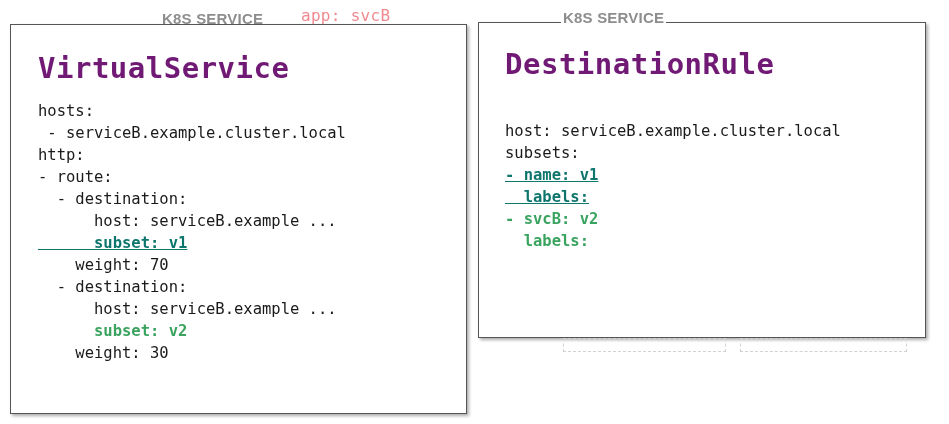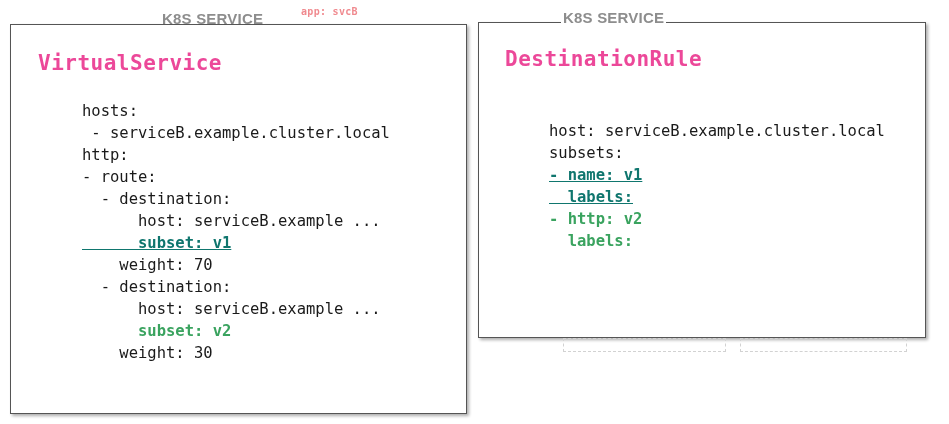--- a/index.html
+++ b/index.html
@@ -36,48 +36,47 @@
     white-space: nowrap;
     background: #ffffff;
     padding: 0 2px;
     line-height: 10px;
   }
 
   
   .pod-label {
     position: absolute;
     font-family: "DejaVu Sans Mono", monospace;
-    font-size: 10px;
-    font-weight: 700;
+    font-size: 16px;
+    font-weight: 400;
     color: #f08a8f;
     white-space: nowrap;
     letter-spacing: 0.3px;
     text-align: center;
   }
 
   
   .card-title {
     position: absolute;
     font-family: "DejaVu Sans Mono", monospace;
     font-weight: 700;
-    font-size: 21px;
-    color: #ec4899;
+    font-size: 29px;
+    color: #701a75;
     letter-spacing: 0.5px;
     white-space: nowrap;
   }
 
   
   .yaml {
     position: absolute;
     font-family: "DejaVu Sans Mono", monospace;
     font-size: 15.5px;
     line-height: 22px;
     color: #1a1a1a;
     white-space: pre;
-    margin-left: 44px;
   }
   .yaml .ln { display: block; white-space: pre; }
   .yaml .v1 { color: #0f766e; font-weight: 700; text-decoration: underline; }
   .yaml .v2 { color: #3aa35f; font-weight: 700; }
 
   
   .ghost-box {
     position: absolute;
     border: 1px dashed #d2d2d2;
     background: transparent;
@@ -98,17 +97,17 @@
 
 <div class="yaml" style="left:38px; top:100px; width:410px;"><span class="ln">hosts:</span><span class="ln"> - serviceB.example.cluster.local</span><span class="ln">http:</span><span class="ln">- route:</span><span class="ln">  - destination:</span><span class="ln">      host: serviceB.example ...</span><span class="ln v1">      subset: v1</span><span class="ln">    weight: 70</span><span class="ln">  - destination:</span><span class="ln">      host: serviceB.example ...</span><span class="ln v2">      subset: v2</span><span class="ln">    weight: 30</span></div>
 
 <div class="panel" style="left:478px; top:22px; width:448px; height:316px;">
 </div>
 
 <div class="boundary-label" style="left:561px; top:13px;">K8S SERVICE</div>
 
 <div class="card-title" style="left:505px; top:47px;">DestinationRule</div>
 
-<div class="yaml" style="left:505px; top:120px; width:410px;"><span class="ln">host: serviceB.example.cluster.local</span><span class="ln">subsets:</span><span class="ln v1">- name: v1</span><span class="ln v1">  labels:</span><span class="ln v2">- http: v2</span><span class="ln v2">  labels:</span></div>
+<div class="yaml" style="left:505px; top:120px; width:410px;"><span class="ln">host: serviceB.example.cluster.local</span><span class="ln">subsets:</span><span class="ln v1">- name: v1</span><span class="ln v1">  labels:</span><span class="ln v2">- svcB: v2</span><span class="ln v2">  labels:</span></div>
 
 <div class="ghost-box" style="left:563px; top:338px; width:163px; height:14px;"></div>
 
 <div class="ghost-box" style="left:740px; top:338px; width:167px; height:14px;"></div>
 
 </body></html>

